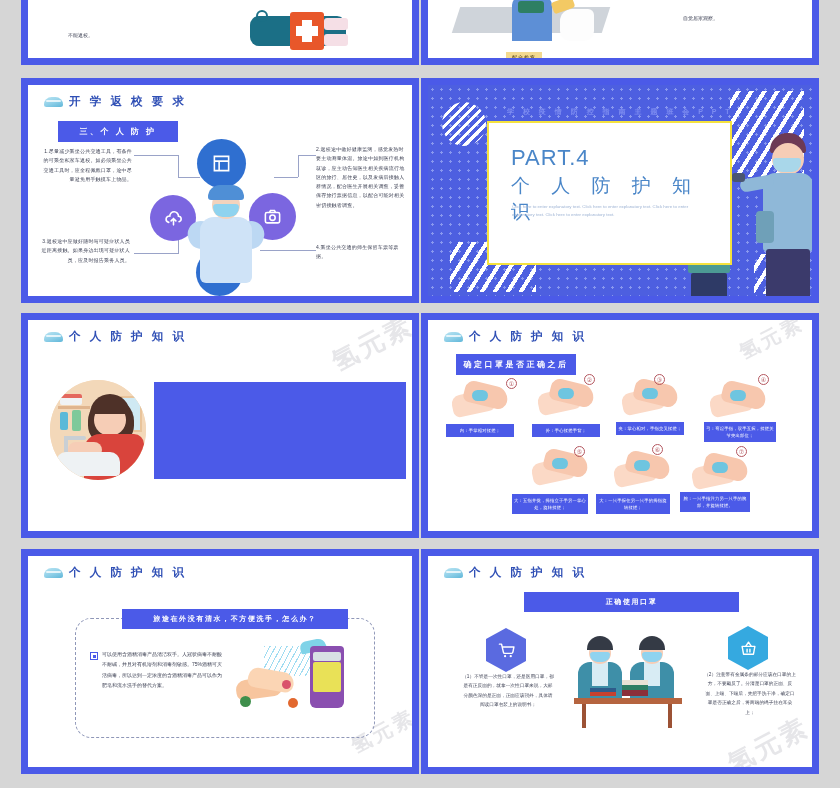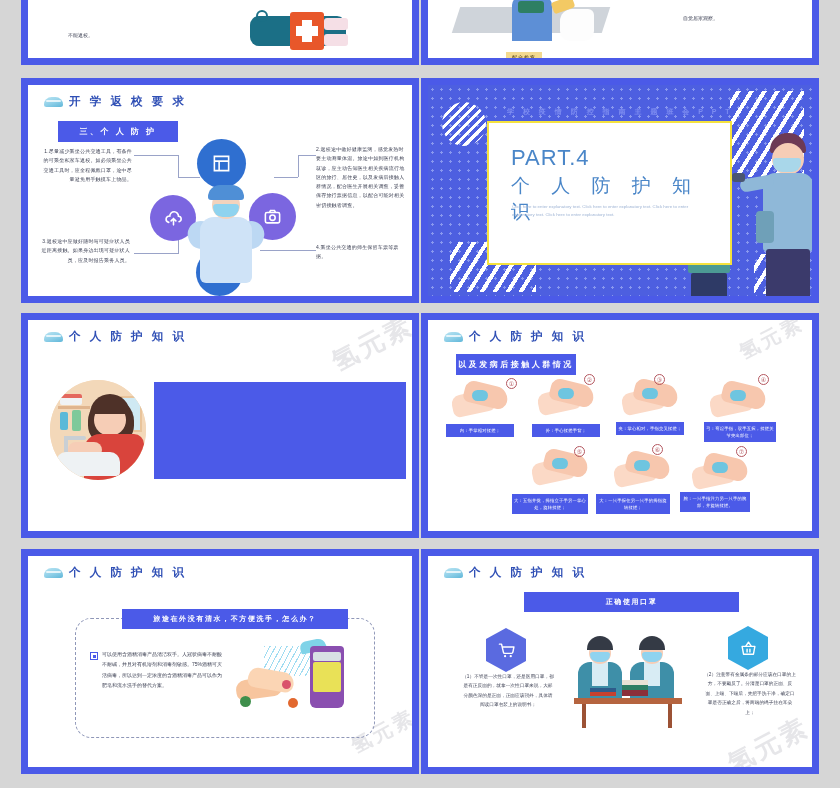--- a/index.html
+++ b/index.html
@@ -462,21 +462,21 @@
     <div class="inner">
       <div class="wm wm-sm" style="right:6px;top:4px;">氢元素</div>
 
       <div class="sh">
         <span class="sh-ico">
             <i></i>
           </span>
         <span class="sh-title">个 人 防 护 知 识</span>
       </div>
 
-      <div class="chip s4-chip">以及发病后接触人群情况</div>
+      <div class="chip s4-chip">确定口罩是否正确之后</div>
 
       <div class="hand-cell" style="left:22px;top:58px;">
         <div class="hand-art">
             <div class="h1"></div>
             <div class="h2"></div>
             <div class="soap"></div>
           </div>
       </div>
       <div class="hand-num" style="left:78px;top:58px;">①</div>
       <div class="cap" style="left:18px;top:104px;width:68px;">内：手掌相对揉搓；</div>

